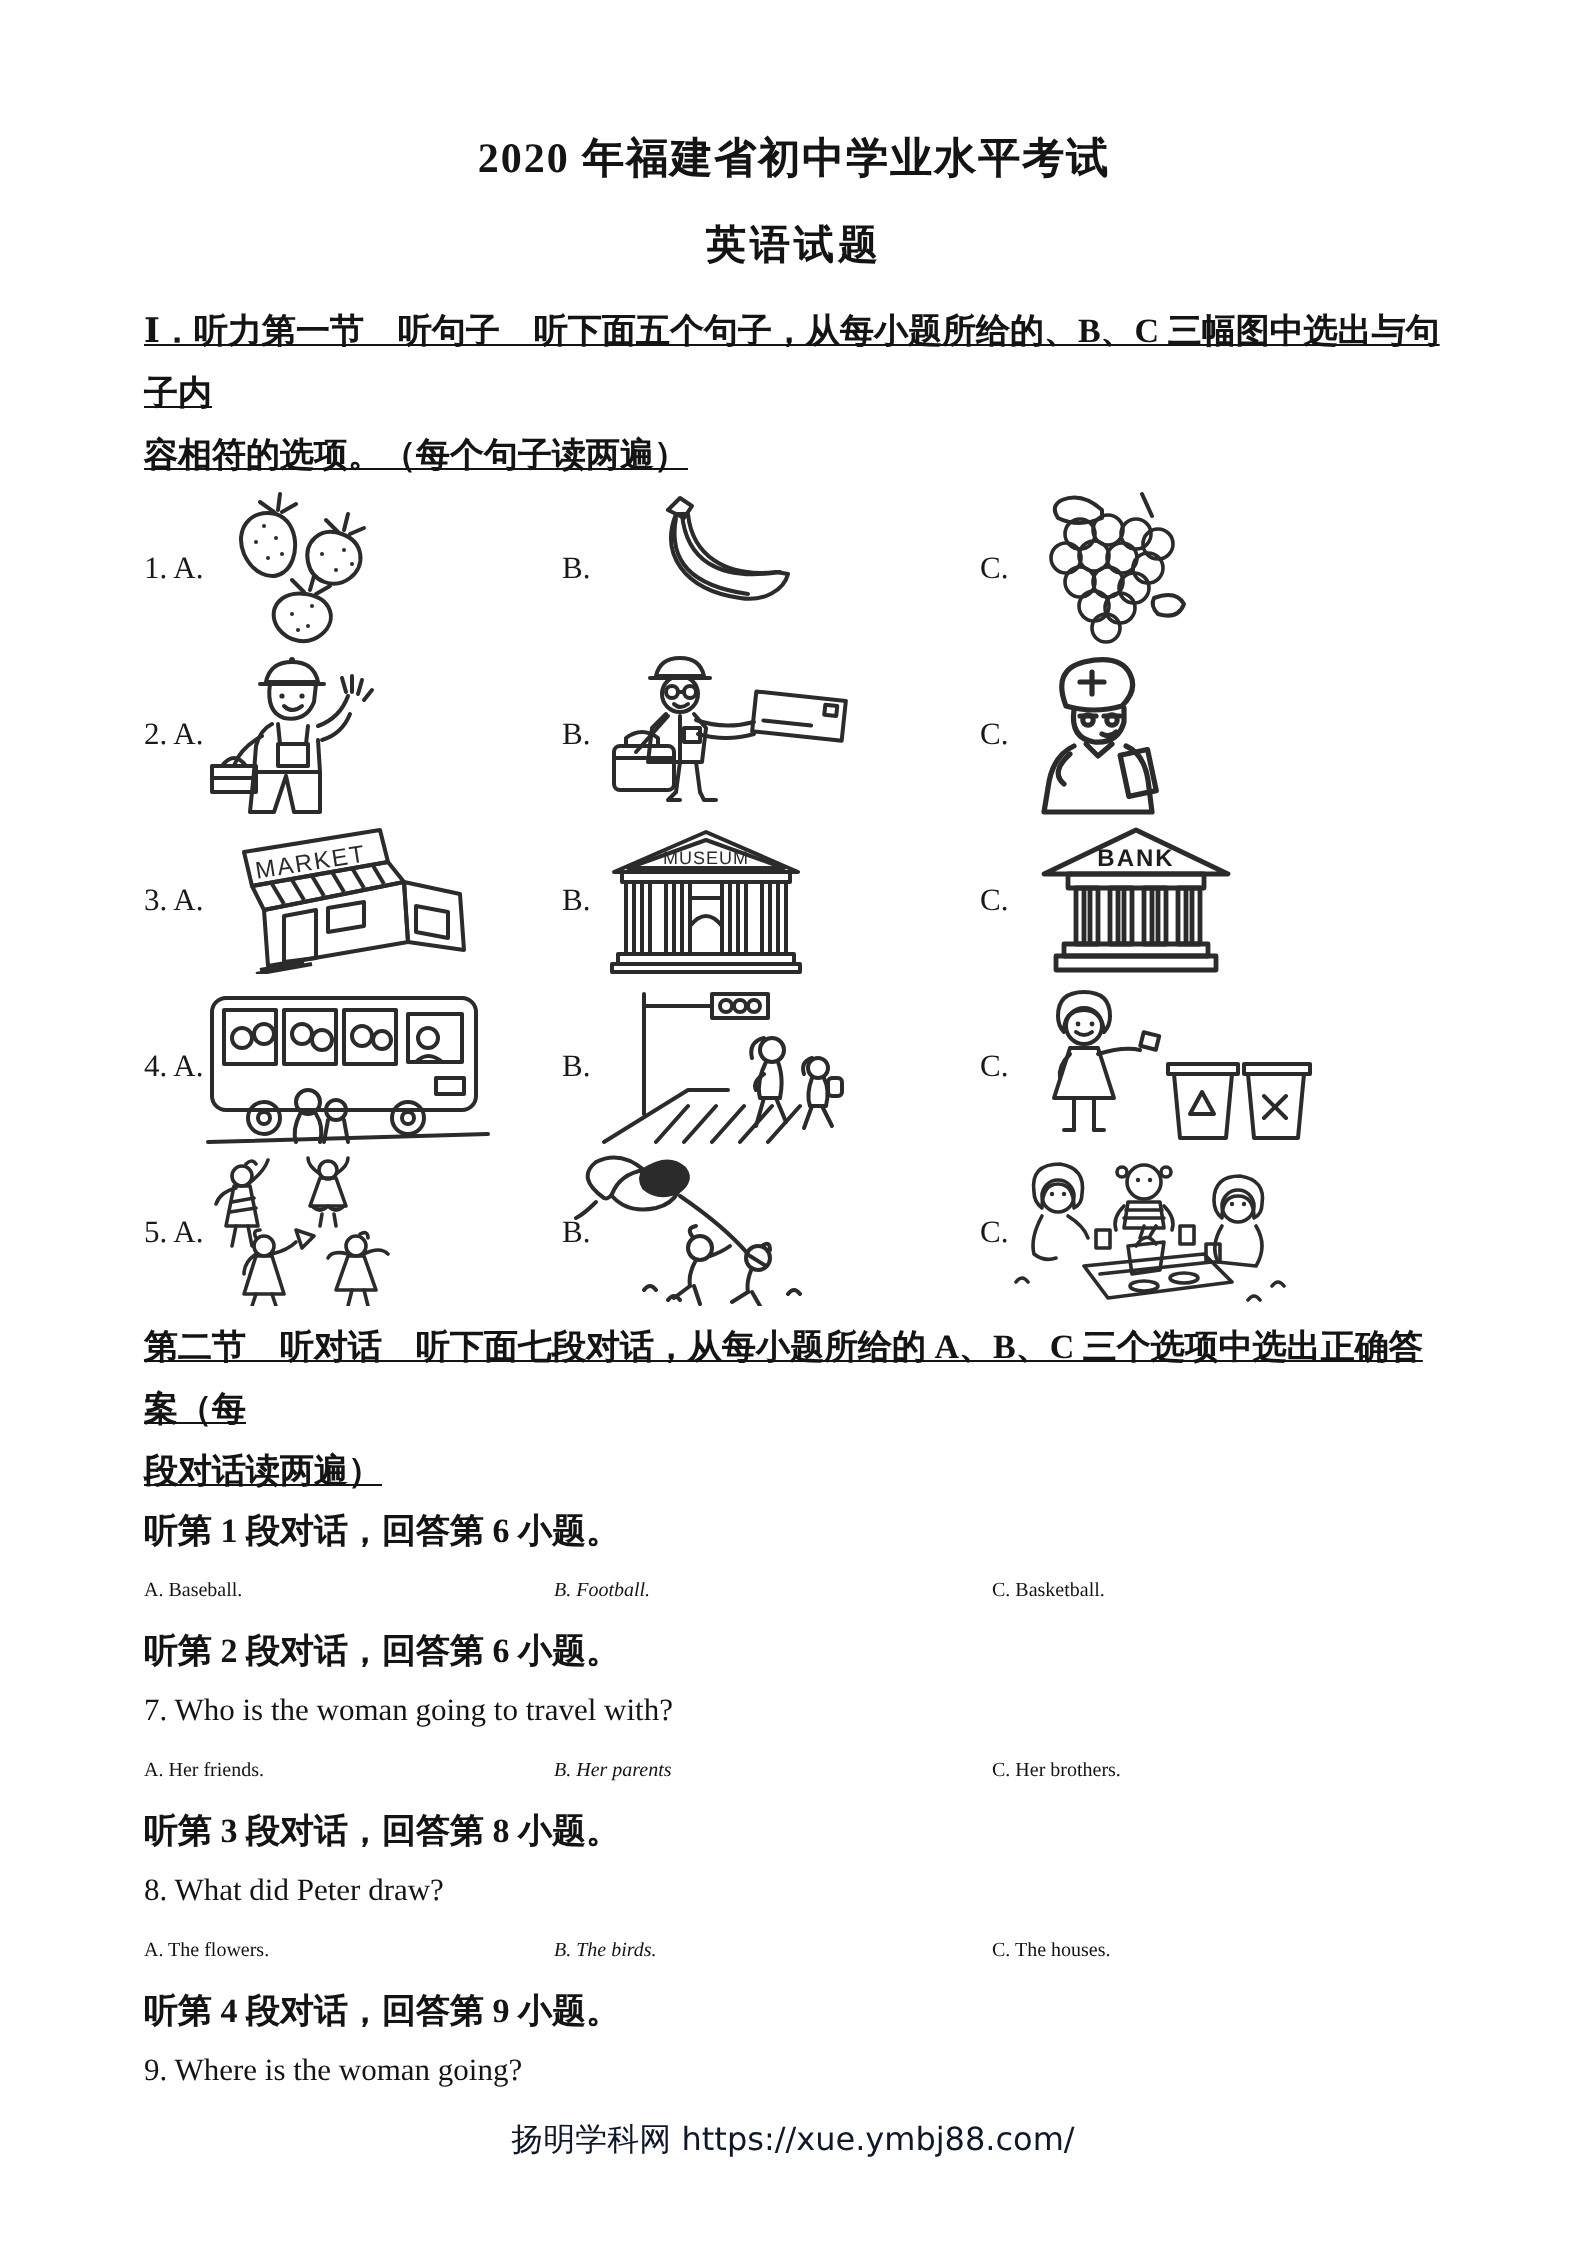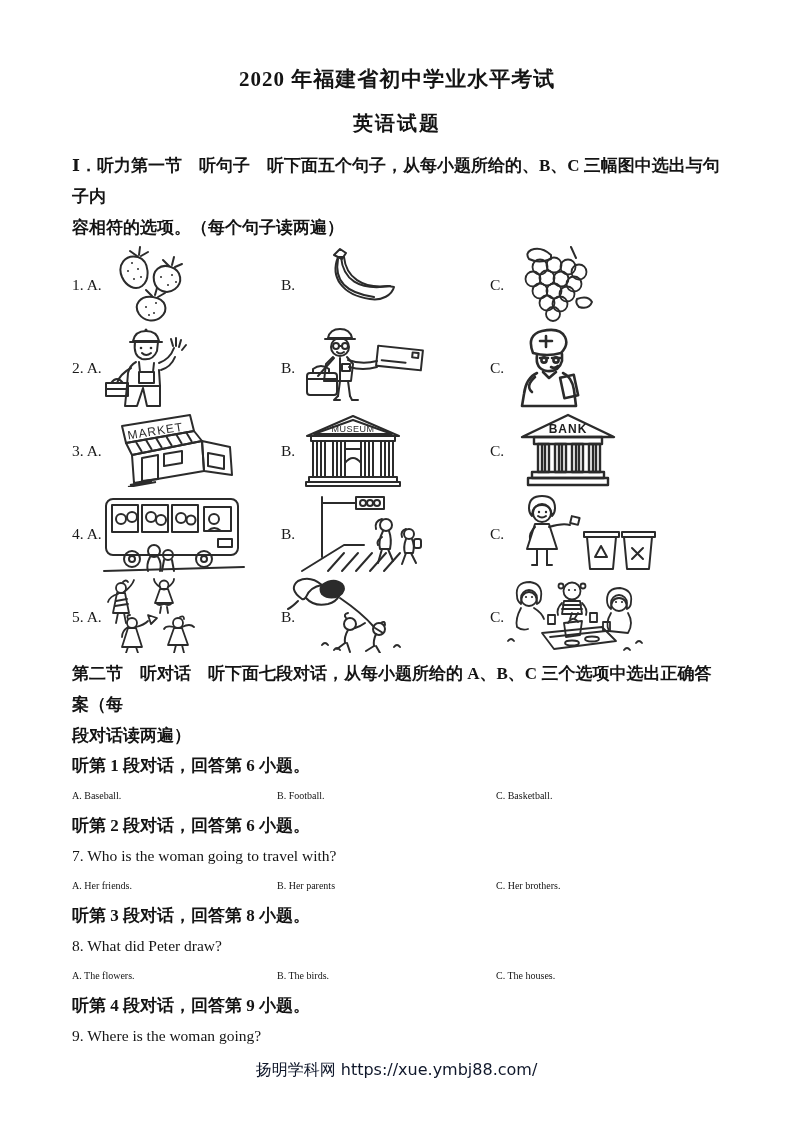--- a/index.html
+++ b/index.html
@@ -1,36 +1,36 @@
 <!DOCTYPE html>
 <html><head>
 <meta charset="utf-8">
 <style>
   html,body{margin:0;padding:0;background:#ffffff;}
   .page{position:relative;width:793px;height:1122px;background:#fff;overflow:hidden;
         color:#141414;font-family:"Liberation Serif","DejaVu Serif",serif;}
   .content{position:absolute;left:72px;top:0;width:650px;}
   .title{margin:64px 0 0 0;text-align:center;font-size:21px;line-height:30px;font-weight:700;letter-spacing:1px;}
   .subtitle{margin:14px 0 0 0;text-align:center;font-size:20px;line-height:30px;font-weight:700;letter-spacing:2px;}
-  .cjk{font-weight:700;font-size:17px;line-height:31px;}
+  .cjk{font-weight:700;font-size:17px;line-height:31px;text-decoration:underline;}
   .intro{margin-top:12px;}
   .pic-rows{position:relative;}
   .pic-row{position:relative;height:83px;}
   .pic-label{position:absolute;top:50%;transform:translateY(-50%);font-size:15.5px;color:#1a1a1a;}
   .lab-q{left:0;}
   .lab-b{left:209px;}
   .lab-c{left:418px;}
   .pic-cell{position:absolute;}
   .pic-cell svg{display:block;width:100%;height:100%;}
   .dlg-heading{margin:0;font-weight:700;font-size:17px;line-height:30px;}
   .question{margin:0;font-size:15.5px;line-height:30px;}
   .opts{position:relative;height:30px;font-size:10px;line-height:30px;}
   .opt{position:absolute;top:0;}
   .opt-a{left:0;}
-  .opt-b{left:205px;}
+  .opt-b{left:205px;font-style:italic;}
   .opt-c{left:424px;}
   .footer{position:absolute;left:0;right:0;top:1060px;text-align:center;font-size:16px;
           color:#0f172a;font-family:"DejaVu Sans","Liberation Sans",sans-serif;}
   svg text{font-family:"Liberation Sans",sans-serif;}
 </style>
 </head>
 <body>
 
 <div class="page">
   <div class="content">

